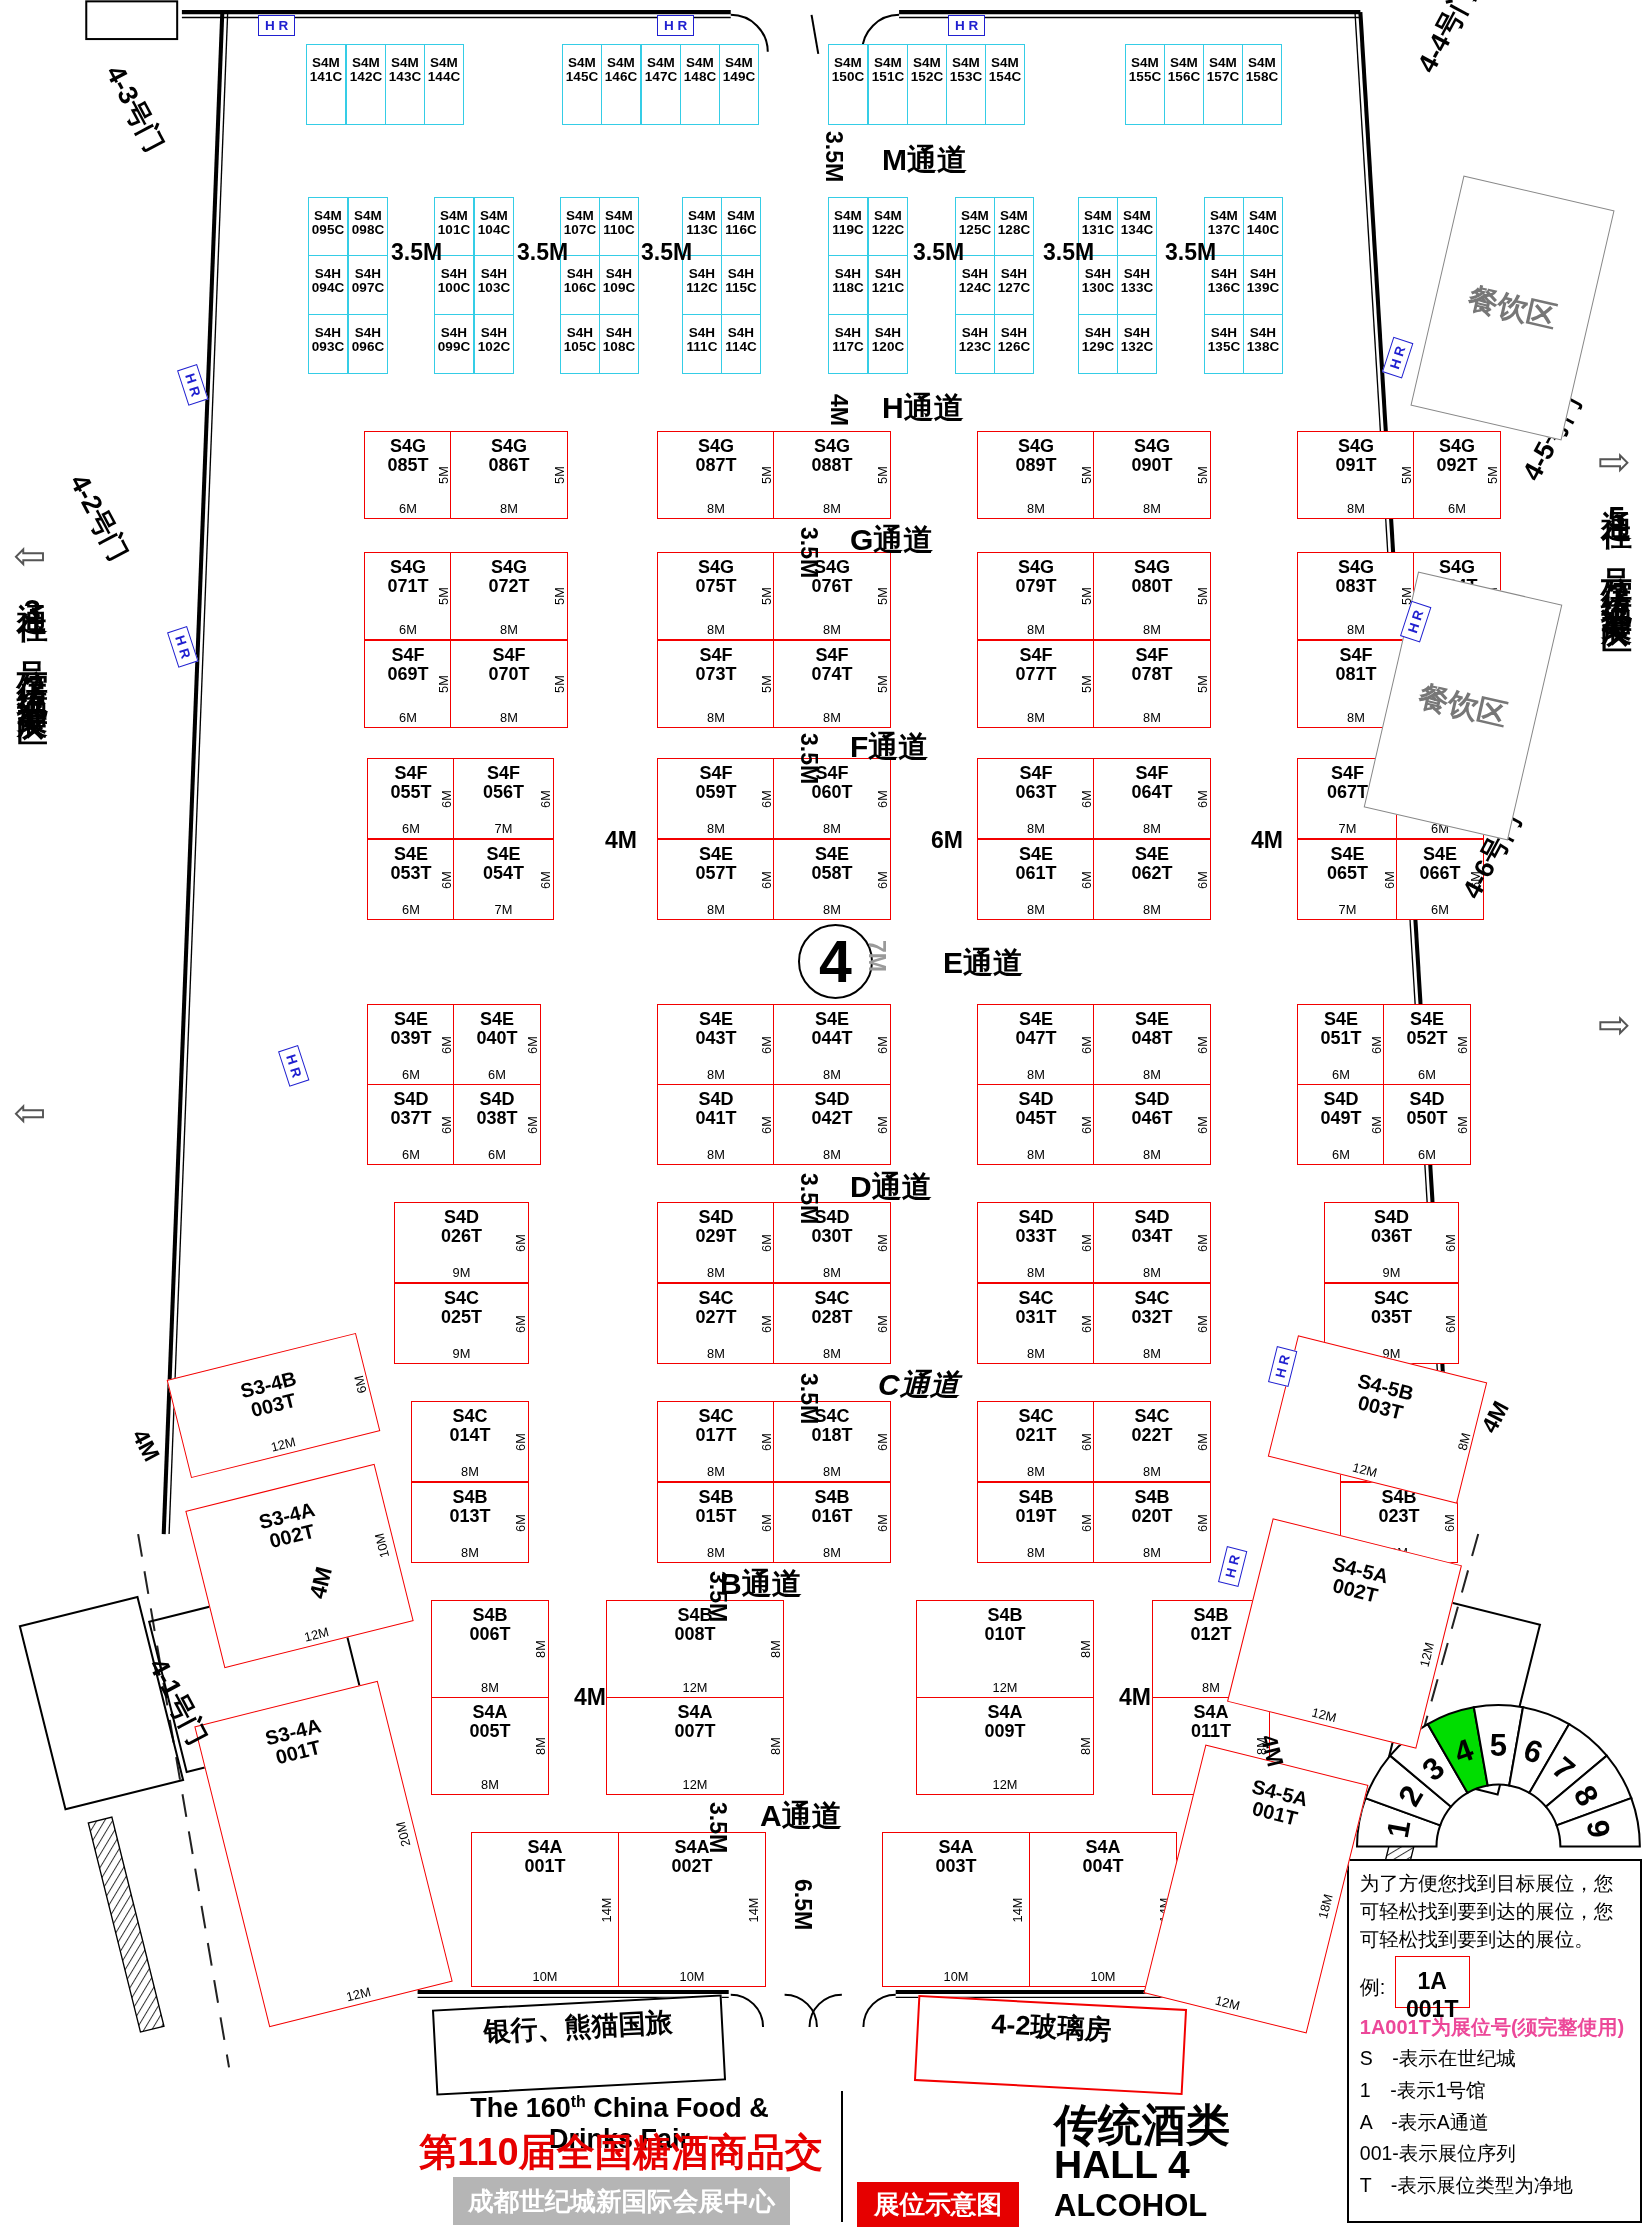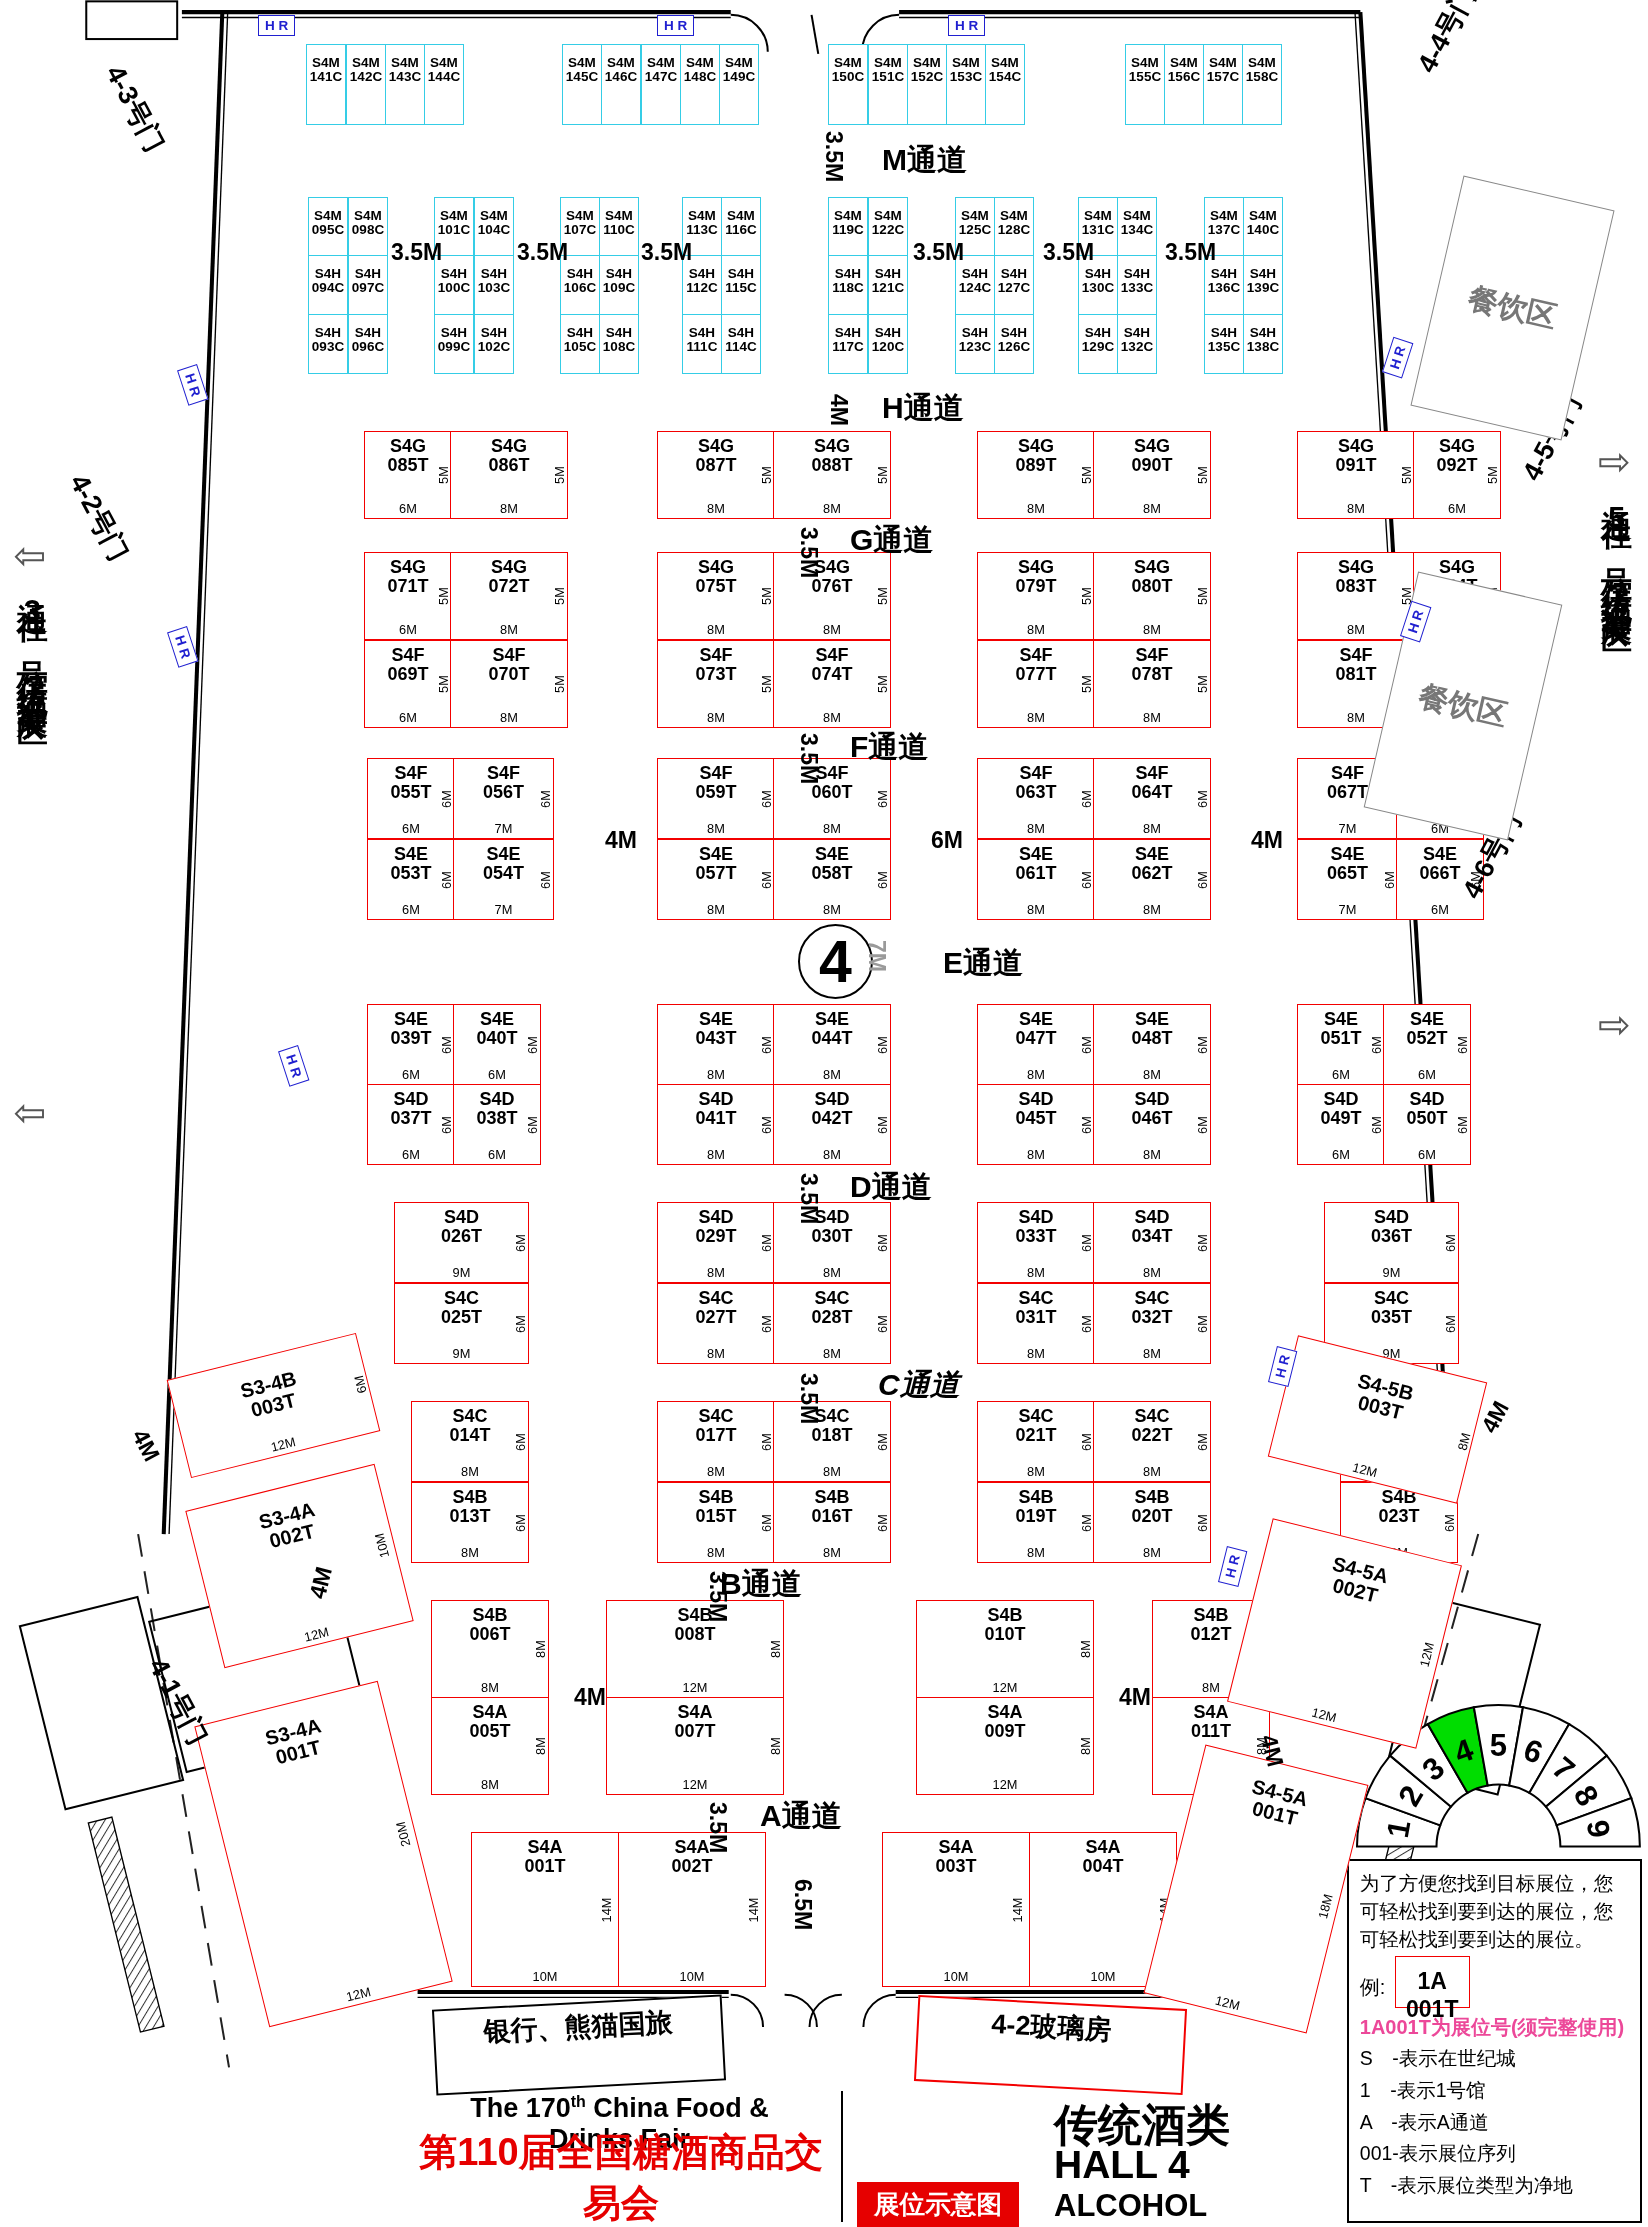--- a/index.html
+++ b/index.html
@@ -144,23 +144,24 @@
         <div class="lg-def">S　-表示在世纪城</div>
         <div class="lg-def">1　-表示1号馆</div>
         <div class="lg-def">A　-表示A通道</div>
         <div class="lg-def">001-表示展位序列</div>
         <div class="lg-def">T　-表示展位类型为净地</div>
       </div>
 
   </div>
 
   <div class="tb tb-en" style="left:431px;top:2093px;width:377px;text-align:center;position:absolute;">
-    <span>The 170</span><sup>th</sup><span> China Food &amp; Drinks Fair</span>
+    <span>The 160</span><sup>th</sup><span> China Food &amp; Drinks Fair</span>
   </div>
   <div class="tb tb-cn" style="left:412px;top:2127px;width:418px;text-align:center;position:absolute;">第110届全国糖酒商品交易会</div>
+  <div class="tb tb-venue" style="left:453px;top:2177px;width:337px;position:absolute;">成都世纪城新国际会展中心</div>
   <div class="vline" style="left:841px;top:2091px;width:2px;height:131px;"></div>
   <div class="tb tb-type" style="left:1054px;top:2096px;position:absolute;">传统酒类</div>
   <div class="tb tb-hallen" style="left:1054px;top:2143px;position:absolute;">HALL 4</div>
   <div class="tb tb-alc" style="left:1054px;top:2188px;position:absolute;">ALCOHOL</div>
   <div class="tb tb-badge" style="left:857px;top:2182px;width:162px;position:absolute;">展位示意图</div>
 
 <div class="cell cyan small" style="left: 306px; top: 44px; width: 40px; height: 81px;">
       <div class="bid">S4M
 141C</div>
     </div>

